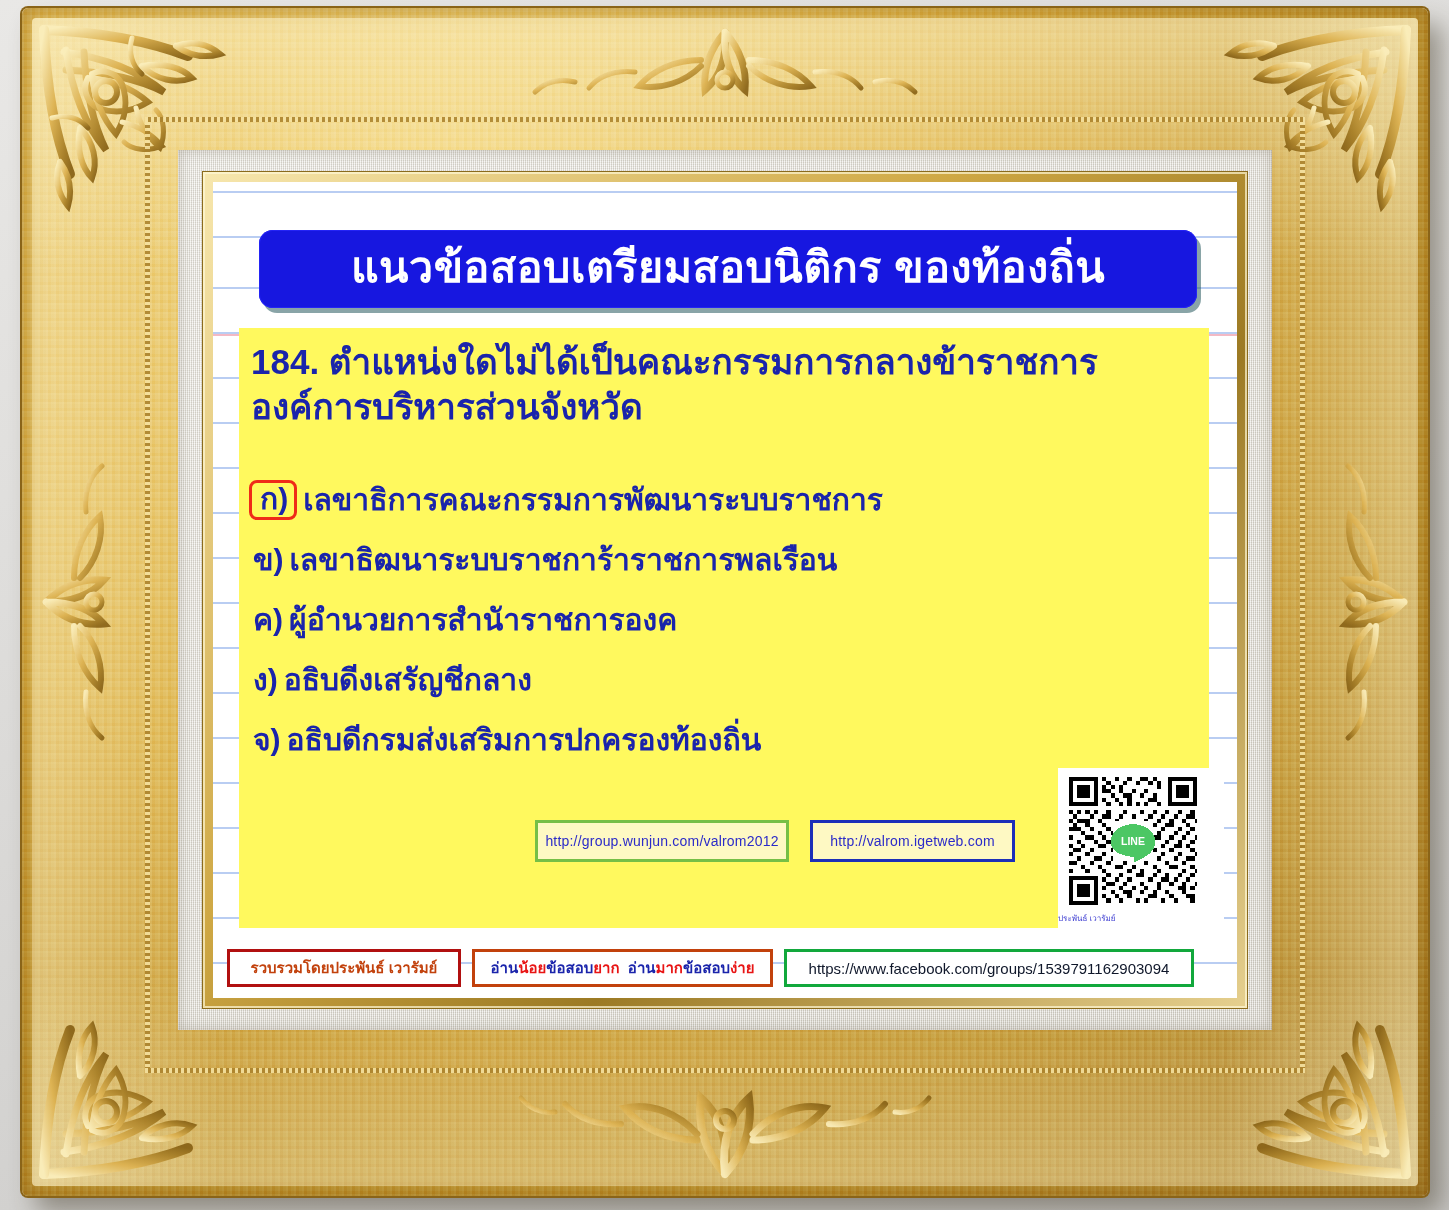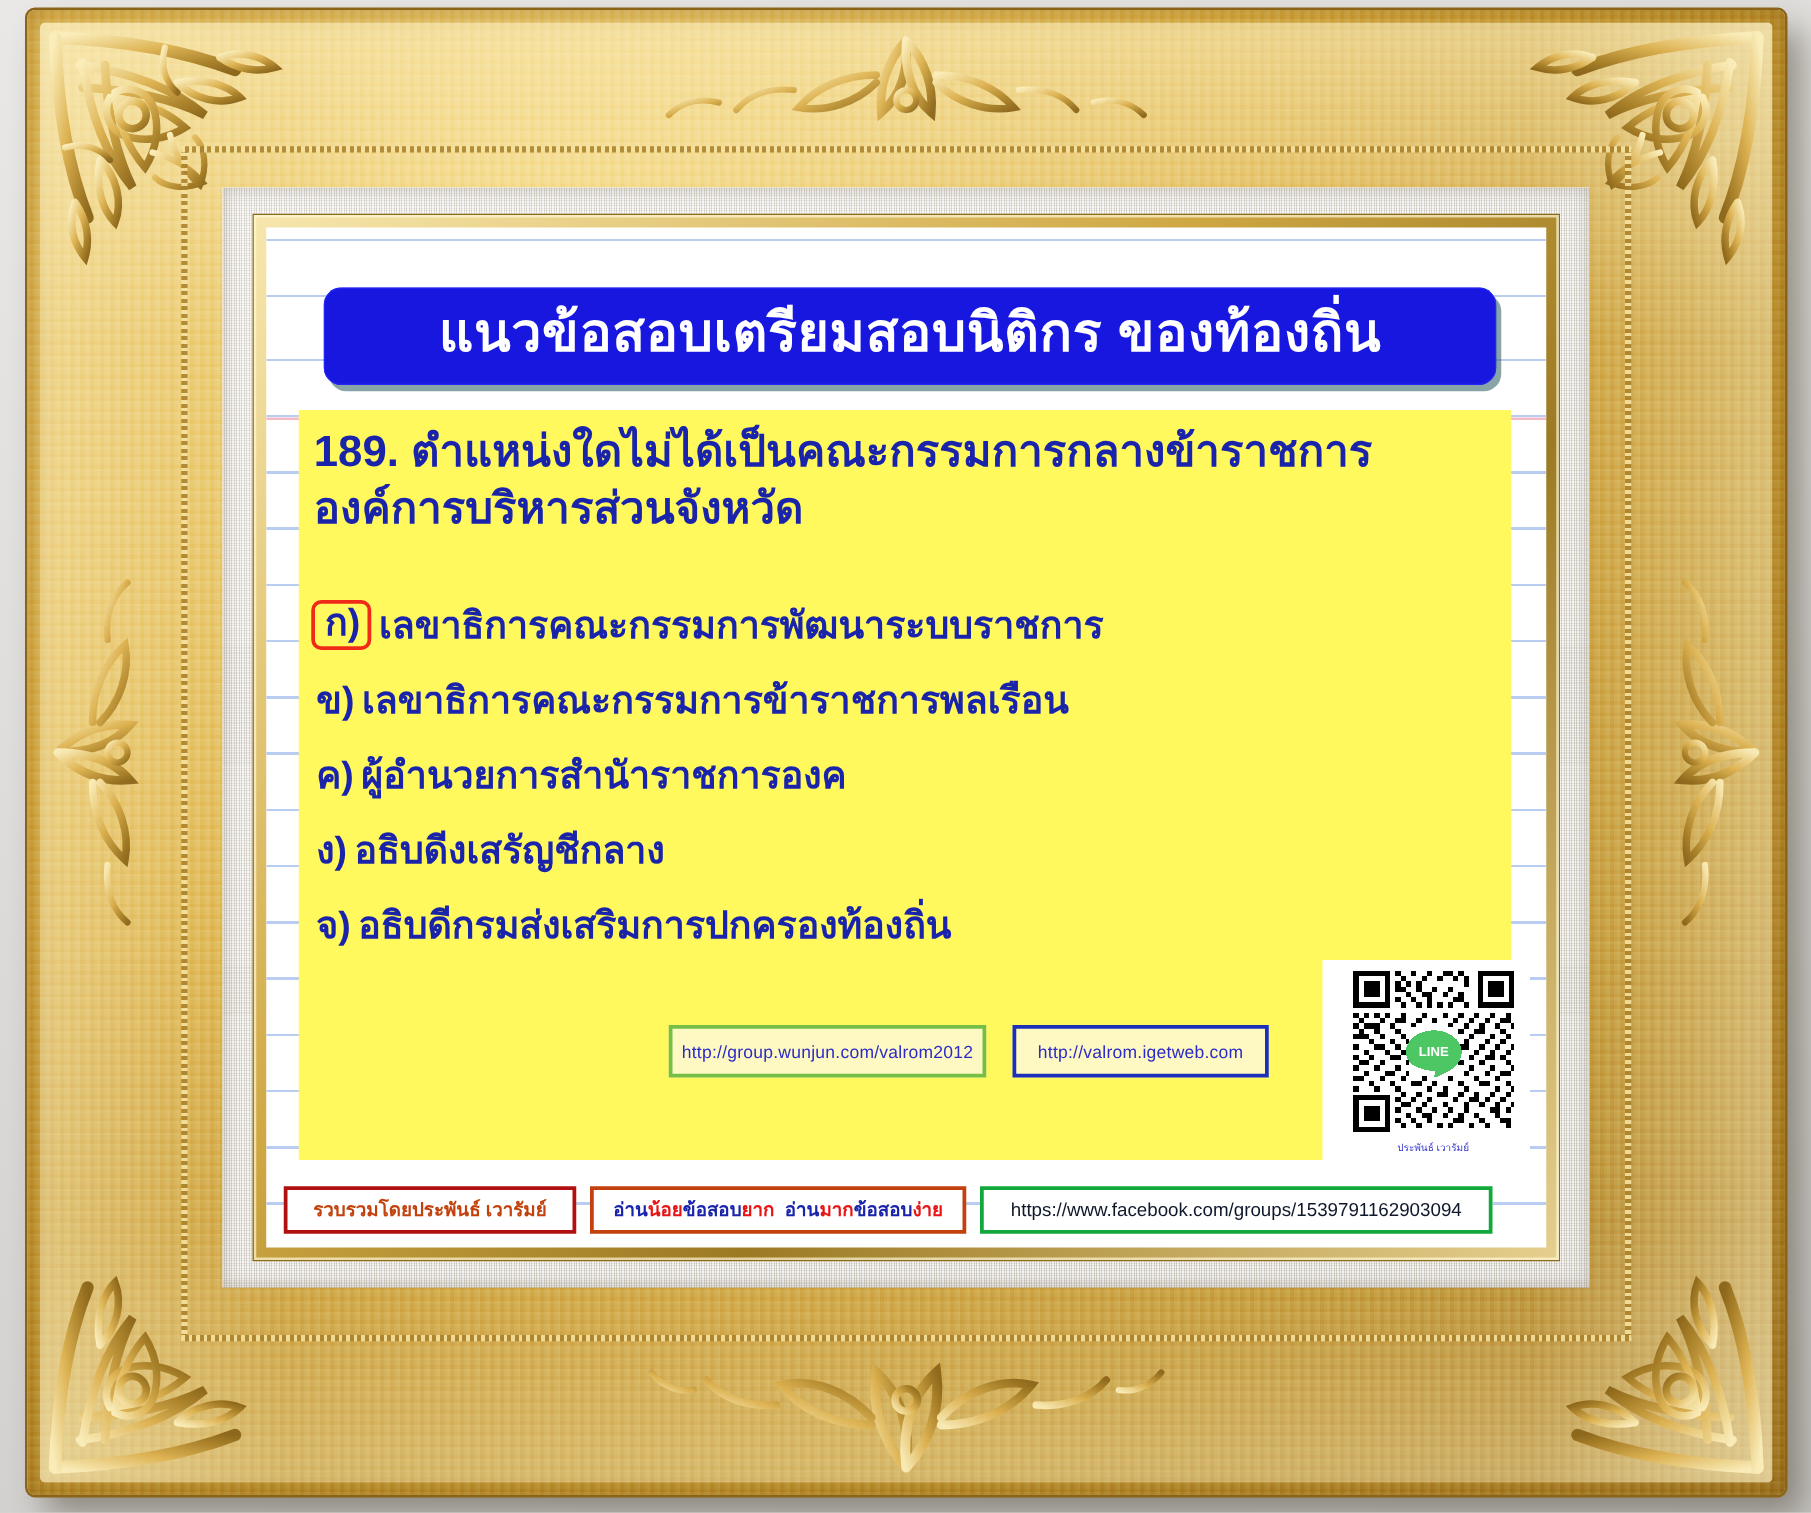--- a/index.html
+++ b/index.html
@@ -190,23 +190,22 @@
   }
   #chip-igetweb{
     left:571px; top:492px; width:205px; height:42px;
     border:3px solid #1c2fb8;
   }
 
   
   #qrbox{
     position:absolute; left:845px; top:586px; width:166px; height:166px;
     background:#ffffff;
-    display:flex; flex-direction:column; align-items:center;
+    display:flex; flex-direction:column; align-items:flex-start;
     justify-content:flex-start;
-    padding-left:11px;
   }
   #qr{ width:150px; height:140px; margin-top:3px; position:relative; }
   #qr svg{ width:100%; height:100%; display:block; }
   #qr-caption{
     font-size:8px; color:#3434cf; margin-top:1px; white-space:nowrap;
   }
 
   
   #footer{
     position:absolute; left:14px; top:766px; width:996px; height:40px;
@@ -374,29 +373,29 @@
 
 <div id="slide">
   <div id="rules"></div>
   <div id="pinkline"></div>
 
   <div id="banner">
     <div id="banner-text">แนวข้อสอบเตรียมสอบนิติกร ของท้องถิ่น</div>
   </div>
 
   <div id="qpanel">
-    <div id="qtext">189. ตำแหน่งใดไม่ได้เป็นคณะกรรมการกลางข้าราชการองค์การบริหารส่วนจังหวัด</div>
+    <div id="qtext">184. ตำแหน่งใดไม่ได้เป็นคณะกรรมการกลางข้าราชการองค์การบริหารส่วนจังหวัด</div>
 
     <div class="choice boxed" id="c1">
       <span class="lbl">ก)</span>
       <span class="txt">เลขาธิการคณะกรรมการพัฒนาระบบราชการ</span>
     </div>
     <div class="choice" id="c2">
       <span class="lbl">ข)</span>
-      <span class="txt">เลขาธิการคณะกรรมการข้าราชการพลเรือน</span>
+      <span class="txt">เลขาธิฒนาระบบราชการ้าราชการพลเรือน</span>
     </div>
     <div class="choice" id="c3">
       <span class="lbl">ค)</span>
       <span class="txt">ผู้อำนวยการสำนัาราชการองค</span>
     </div>
     <div class="choice" id="c4">
       <span class="lbl">ง)</span>
       <span class="txt">อธิบดีงเสรัญชีกลาง</span>
     </div>
     <div class="choice" id="c5">

